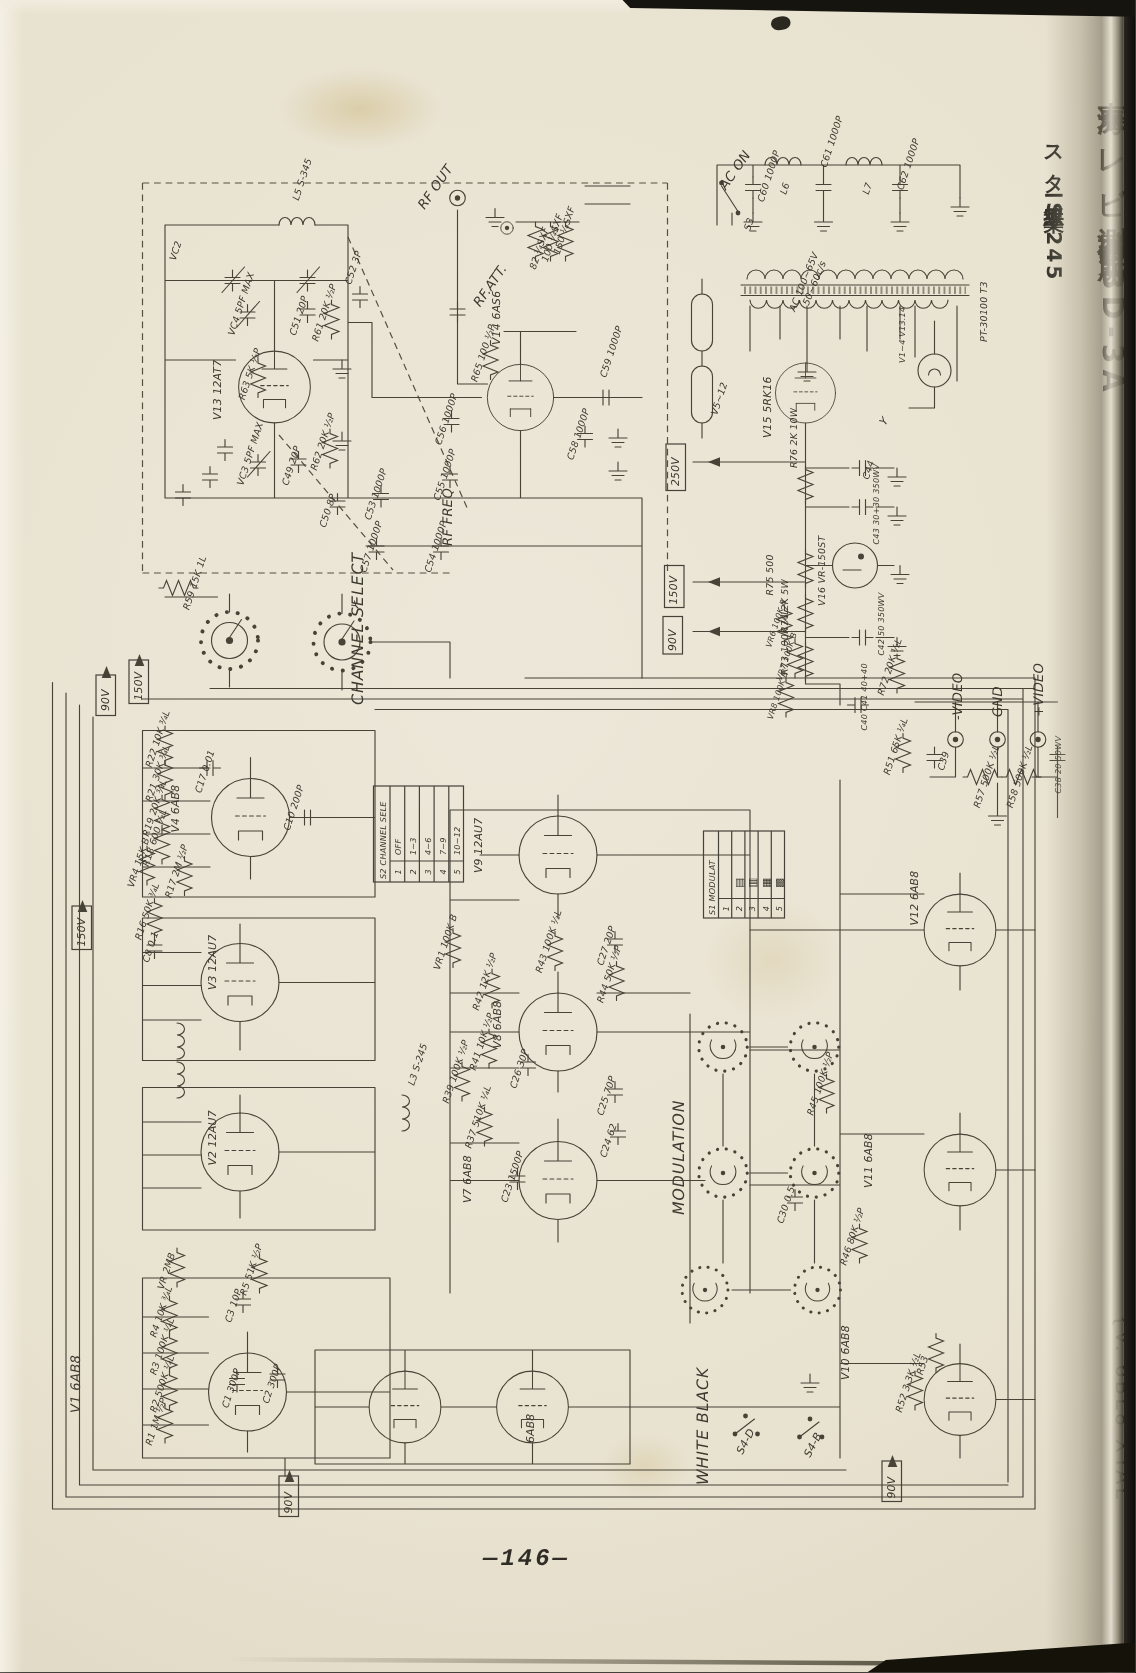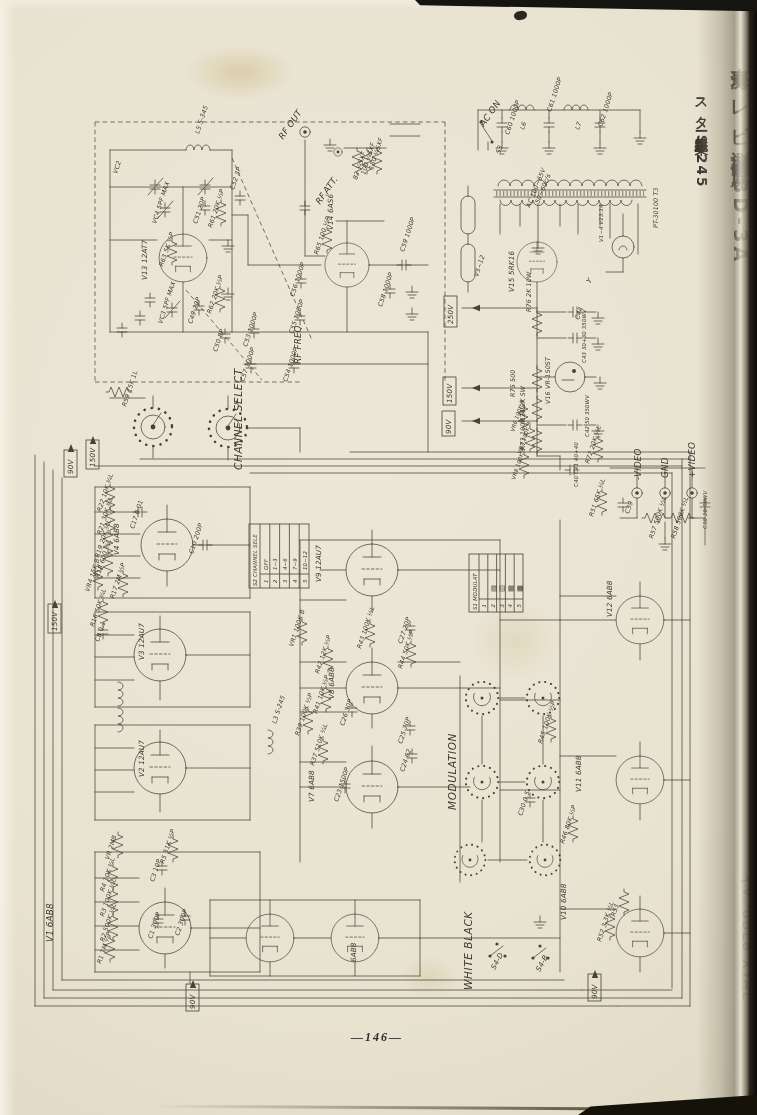--- a/index.html
+++ b/index.html
@@ -17,22 +17,22 @@
     background:linear-gradient(to right,rgba(190,182,160,0),rgba(168,160,138,.5) 45%,rgba(112,105,87,.55) 72%,rgba(226,221,206,.85) 84%,rgba(141,135,116,.9) 93%,rgba(58,53,42,.95) 100%);}
   #edge-right-black{position:absolute;right:0;top:0;width:8px;height:100%;z-index:7;background:linear-gradient(to right,#2a2620,#0b0a07);}
   #edge-top{position:absolute;left:415px;top:0;right:0;height:14px;z-index:8;background:#16140e;clip-path:polygon(0 0,100% 0,100% 80%,1.5% 38%);}
   #edge-bottom{position:absolute;left:578px;right:0;bottom:0;height:20px;z-index:8;background:#141209;clip-path:polygon(0 100%,100% 100%,100% 0,7% 58%);}
   #edge-bottom-line{position:absolute;left:150px;bottom:7px;width:440px;height:2.5px;z-index:5;transform:rotate(.35deg);
     background:linear-gradient(to right,rgba(120,112,90,0),rgba(100,94,74,.5) 50%,rgba(62,58,42,.8));}
   .vtext{position:absolute;writing-mode:vertical-rl;text-orientation:mixed;color:#34322b;z-index:4;white-space:nowrap;}
   #jp-top{right:46px;top:88px;font-size:13.5px;font-weight:bold;letter-spacing:2px;}
   #jp-edge{right:3px;top:52px;font-size:19px;font-weight:bold;letter-spacing:4px;color:#3a372f;}
   #jp-bottom{right:1px;top:876px;font-size:14px;letter-spacing:2px;color:#45423a;}
-  #pagenum{position:absolute;left:322px;top:1030px;width:110px;text-align:center;z-index:3;
-    font-family:Liberation Serif, serif;font-style:italic;font-weight:bold;font-size:12px;letter-spacing:2px;color:#2f2d26;}
+  #pagenum{position:absolute;left:322px;top:1030px;width:110px;z-index:3;
+    font-family:Liberation Mono, monospace;font-style:italic;font-weight:bold;font-size:16px;letter-spacing:2px;color:#2f2d26;}
   svg#ink{position:absolute;left:0;top:0;z-index:2;}
   #ink .w{stroke:#474337;stroke-width:.75;fill:none;stroke-linecap:round;}
   #ink .wd{stroke:#55503f;stroke-width:.8;fill:none;stroke-dasharray:4.5 3.2;}
   #ink .core{stroke:#6b6557;stroke-width:5;stroke-dasharray:1.3 2.2;fill:none;opacity:.7;}
   #ink .dots{stroke:#474337;stroke-width:2.6;fill:none;stroke-dasharray:.1 7.2;stroke-linecap:round;}
   #ink .dots2{stroke:#474337;stroke-width:2.2;fill:none;stroke-dasharray:.1 6.2;stroke-linecap:round;}
   #ink .fl{fill:#474337;stroke:none;}
   #ink text{fill:#3c392f;stroke:none;font-style:italic;font-size:6.3px;letter-spacing:.15px;}
   #ink text.s5{font-size:5.4px;} #ink text.t7{font-size:7.2px;} #ink text.m{font-size:8.8px;}
   #ink text.L{font-size:10.5px;letter-spacing:.6px;}

